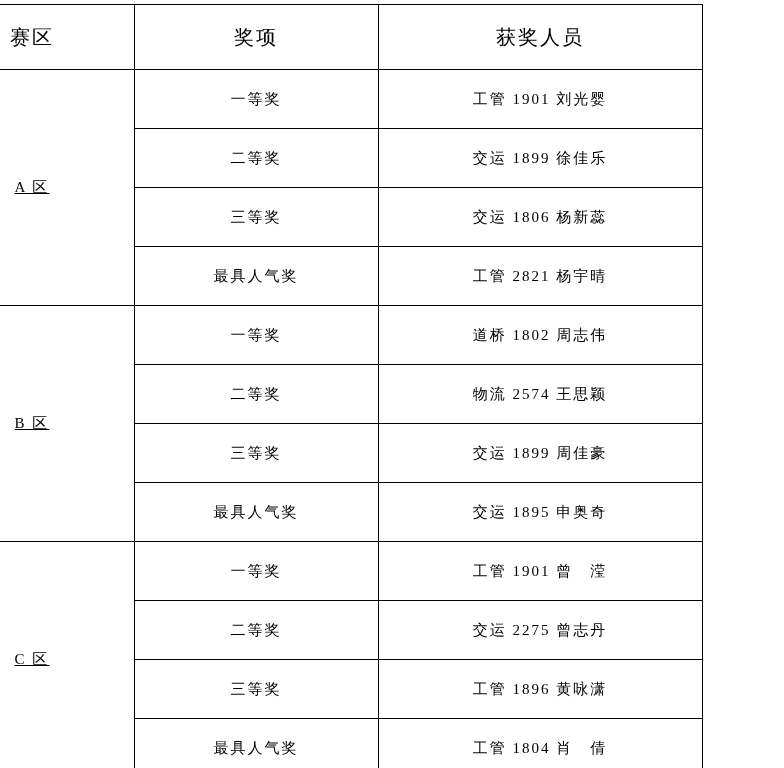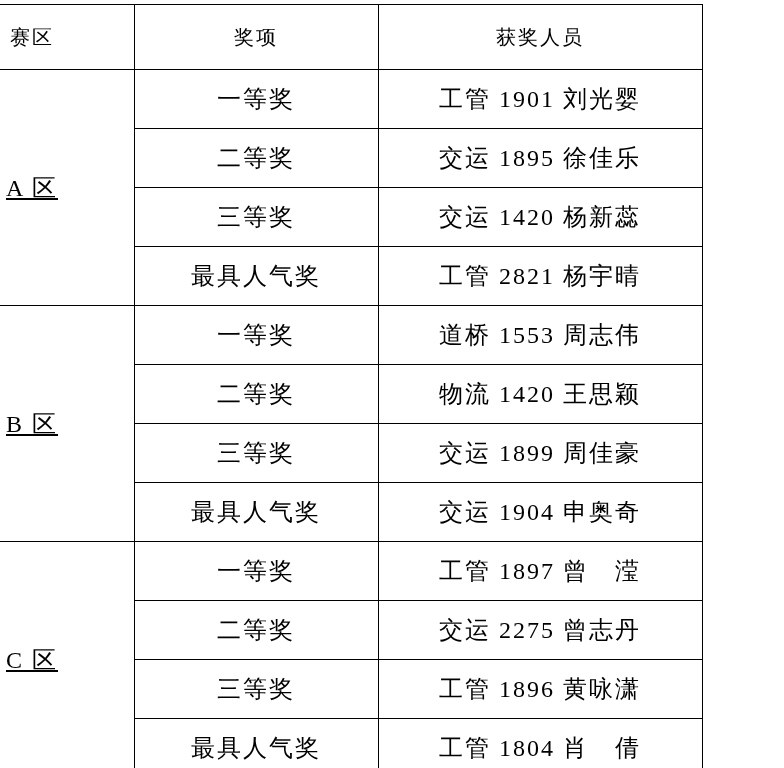--- a/index.html
+++ b/index.html
@@ -26,21 +26,21 @@
     border-collapse: collapse;
     width: 772px;
     table-layout: fixed;
   }
   table.award-table td,
   table.award-table th {
     border: 1px solid #000000;
     text-align: center;
     vertical-align: middle;
     font-weight: normal;
-    font-size: 24px;
+    font-size: 15px;
     letter-spacing: 2px;
     padding: 0;
   }
   col.c-zone { width: 204px; }
   col.c-award { width: 244px; }
   col.c-winner { width: 324px; }
 
   tr.header-row td { height: 64px; font-size: 20px; }
   tr.body-row td { height: 58px; }
 
@@ -76,53 +76,53 @@
         <td>获奖人员</td>
       </tr>
 
       <tr class="body-row">
         <td class="zone-cell" rowspan="4">A 区</td>
         <td class="award-cell">一等奖</td>
         <td class="winner-cell">工管 1901 刘光婴</td>
       </tr>
       <tr class="body-row">
         <td class="award-cell">二等奖</td>
-        <td class="winner-cell">交运 1895 徐佳乐</td>
+        <td class="winner-cell">交运 1899 徐佳乐</td>
       </tr>
       <tr class="body-row">
         <td class="award-cell">三等奖</td>
-        <td class="winner-cell">交运 1420 杨新蕊</td>
+        <td class="winner-cell">交运 1806 杨新蕊</td>
       </tr>
       <tr class="body-row">
         <td class="award-cell">最具人气奖</td>
         <td class="winner-cell">工管 2821 杨宇晴</td>
       </tr>
 
       <tr class="body-row">
         <td class="zone-cell" rowspan="4">B 区</td>
         <td class="award-cell">一等奖</td>
-        <td class="winner-cell">道桥 1553 周志伟</td>
+        <td class="winner-cell">道桥 1802 周志伟</td>
       </tr>
       <tr class="body-row">
         <td class="award-cell">二等奖</td>
-        <td class="winner-cell">物流 1420 王思颖</td>
+        <td class="winner-cell">物流 2574 王思颖</td>
       </tr>
       <tr class="body-row">
         <td class="award-cell">三等奖</td>
         <td class="winner-cell">交运 1899 周佳豪</td>
       </tr>
       <tr class="body-row">
         <td class="award-cell">最具人气奖</td>
-        <td class="winner-cell">交运 1904 申奥奇</td>
+        <td class="winner-cell">交运 1895 申奥奇</td>
       </tr>
 
       <tr class="body-row">
         <td class="zone-cell" rowspan="4">C 区</td>
         <td class="award-cell">一等奖</td>
-        <td class="winner-cell">工管 1897 曾　滢</td>
+        <td class="winner-cell">工管 1901 曾　滢</td>
       </tr>
       <tr class="body-row">
         <td class="award-cell">二等奖</td>
         <td class="winner-cell">交运 2275 曾志丹</td>
       </tr>
       <tr class="body-row">
         <td class="award-cell">三等奖</td>
         <td class="winner-cell">工管 1896 黄咏潇</td>
       </tr>
       <tr class="body-row">

